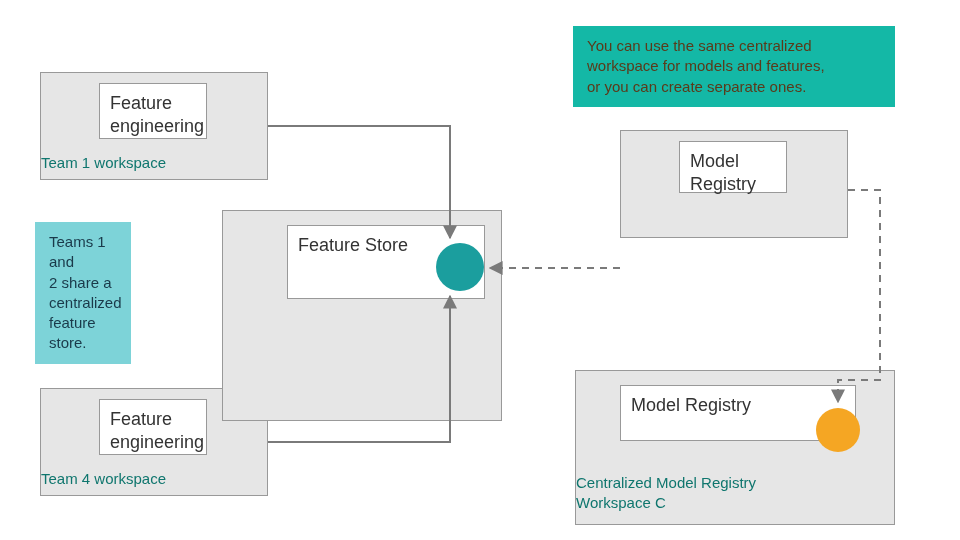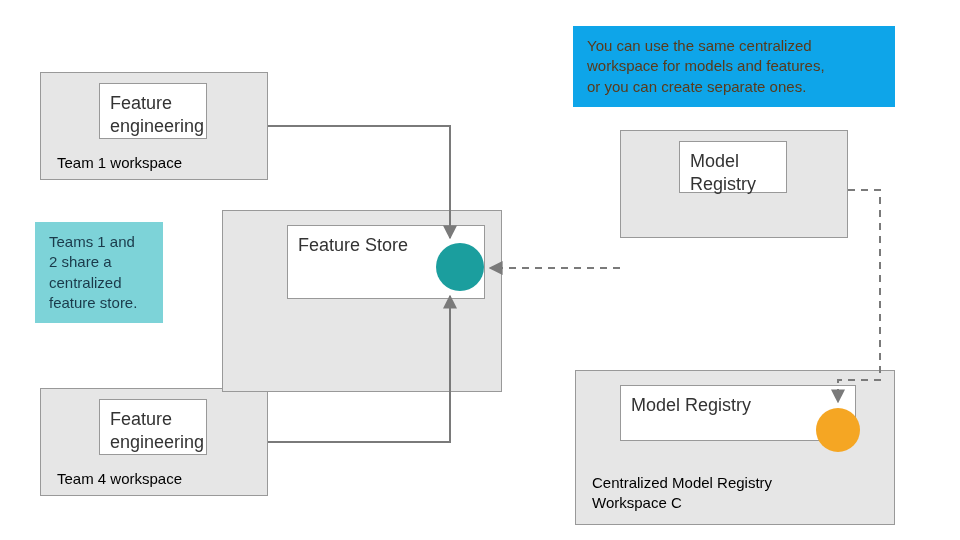--- a/index.html
+++ b/index.html
@@ -13,44 +13,44 @@
     background: #fff;
   }
   .workspace {
     position: absolute;
     background: #e6e6e6;
     border: 1px solid #999;
   }
   .workspace-label {
     position: absolute;
     bottom: 8px;
-    left: 16px;
+    left: 0;
     font-size: 15px;
-    color: #000000;
+    color: #0f766e;
   }
   .inner-box {
     position: absolute;
     background: #fff;
     border: 1px solid #999;
     padding: 8px 10px;
     font-size: 18px;
     line-height: 1.3;
   }
   .note {
     position: absolute;
     padding: 10px 14px;
     font-size: 15px;
     line-height: 1.35;
   }
   .note-teal {
     background: #7dd3d8;
     color: #1a3a4a;
   }
   .note-orange {
-    background: #0ea5e9;
+    background: #14b8a6;
     color: #5a3a1a;
   }
   .circle {
     position: absolute;
     border-radius: 50%;
   }
   .circle-teal {
     background: #1b9e9e;
     width: 48px;
     height: 48px;
@@ -69,32 +69,32 @@
 </style>
 </head>
 <body>
 
 <div class="workspace" style="left:40px; top:72px; width:228px; height:108px;">
   <div class="inner-box" style="left:58px; top:10px; width:108px; height:56px; white-space:pre-line;">Feature
 engineering</div>
   <div class="workspace-label">Team 1 workspace</div>
 </div>
 
-<div class="note note-teal" style="left:35px; top:222px; width:128px; white-space:pre-line;">Teams 1 and
+<div class="note note-teal" style="left:35px; top:222px; width:96px; white-space:pre-line;">Teams 1 and
 2 share a
 centralized
 feature store.</div>
 
 <div class="workspace" style="left:40px; top:388px; width:228px; height:108px;">
   <div class="inner-box" style="left:58px; top:10px; width:108px; height:56px; white-space:pre-line;">Feature
 engineering</div>
   <div class="workspace-label">Team 4 workspace</div>
 </div>
 
-<div class="workspace" style="left:222px; top:210px; width:280px; height:182px;">
+<div class="workspace" style="left:222px; top:210px; width:280px; height:211px;">
   <div class="inner-box" style="left:64px; top:14px; width:198px; height:74px; padding-top:8px;">Feature Store</div>
 </div>
 <div class="circle circle-teal" style="left:436px; top:243px;"></div>
 
 <div class="note note-orange" style="left:573px; top:26px; width:322px; white-space:pre-line;">You can use the same centralized
 workspace for models and features,
 or you can create separate ones.</div>
 
 <div class="workspace" style="left:620px; top:130px; width:228px; height:108px;">
   <div class="inner-box" style="left:58px; top:10px; width:108px; height:52px; white-space:pre-line;">Model

